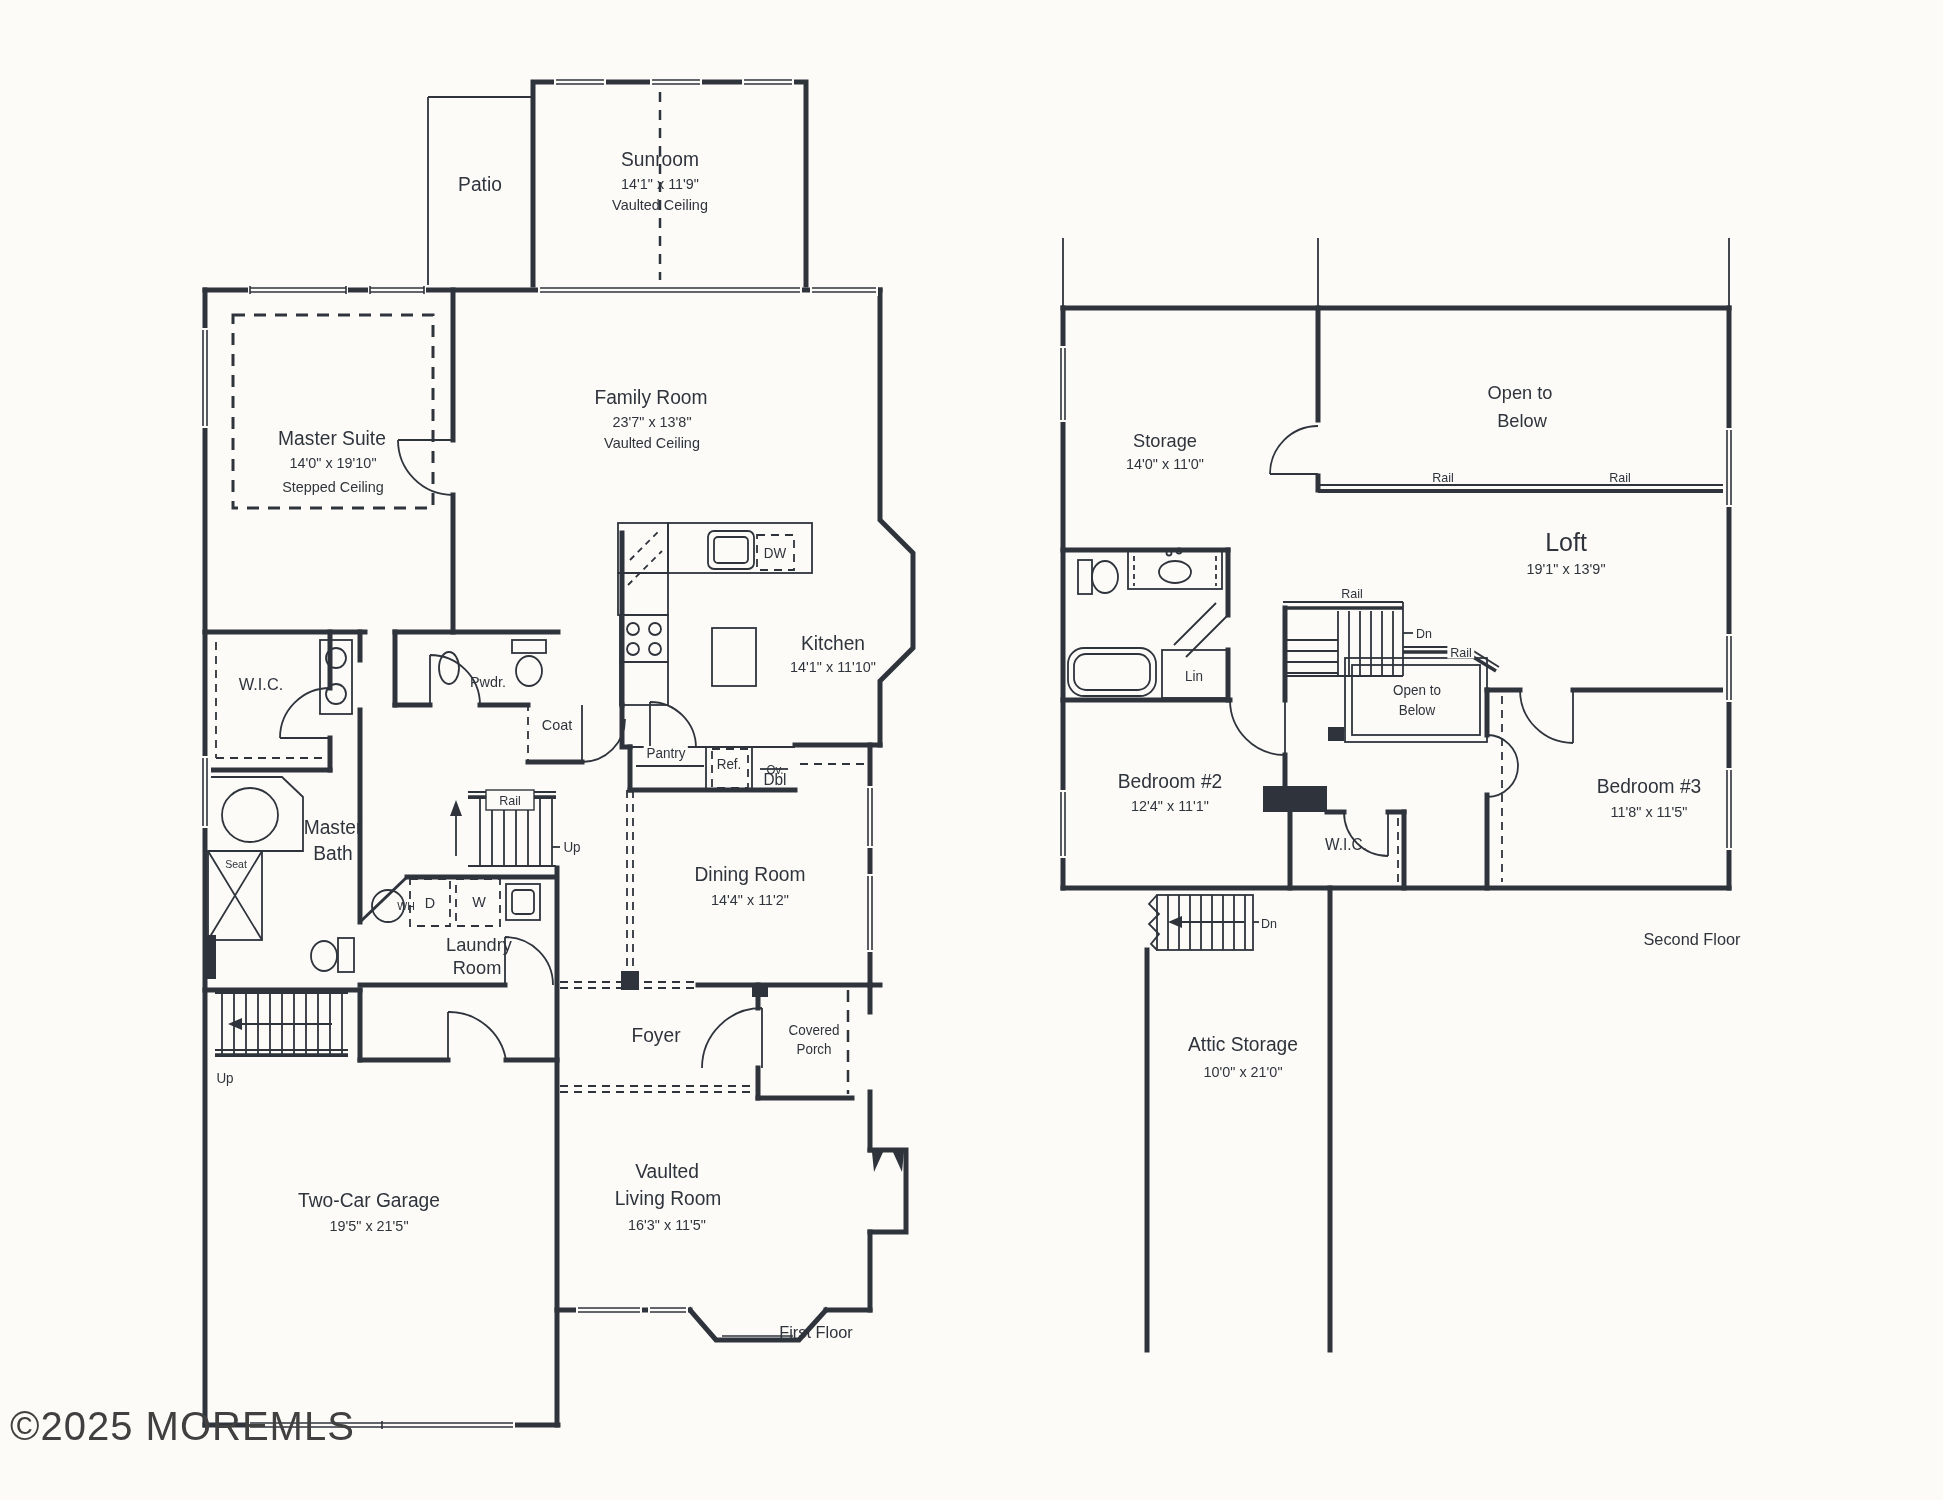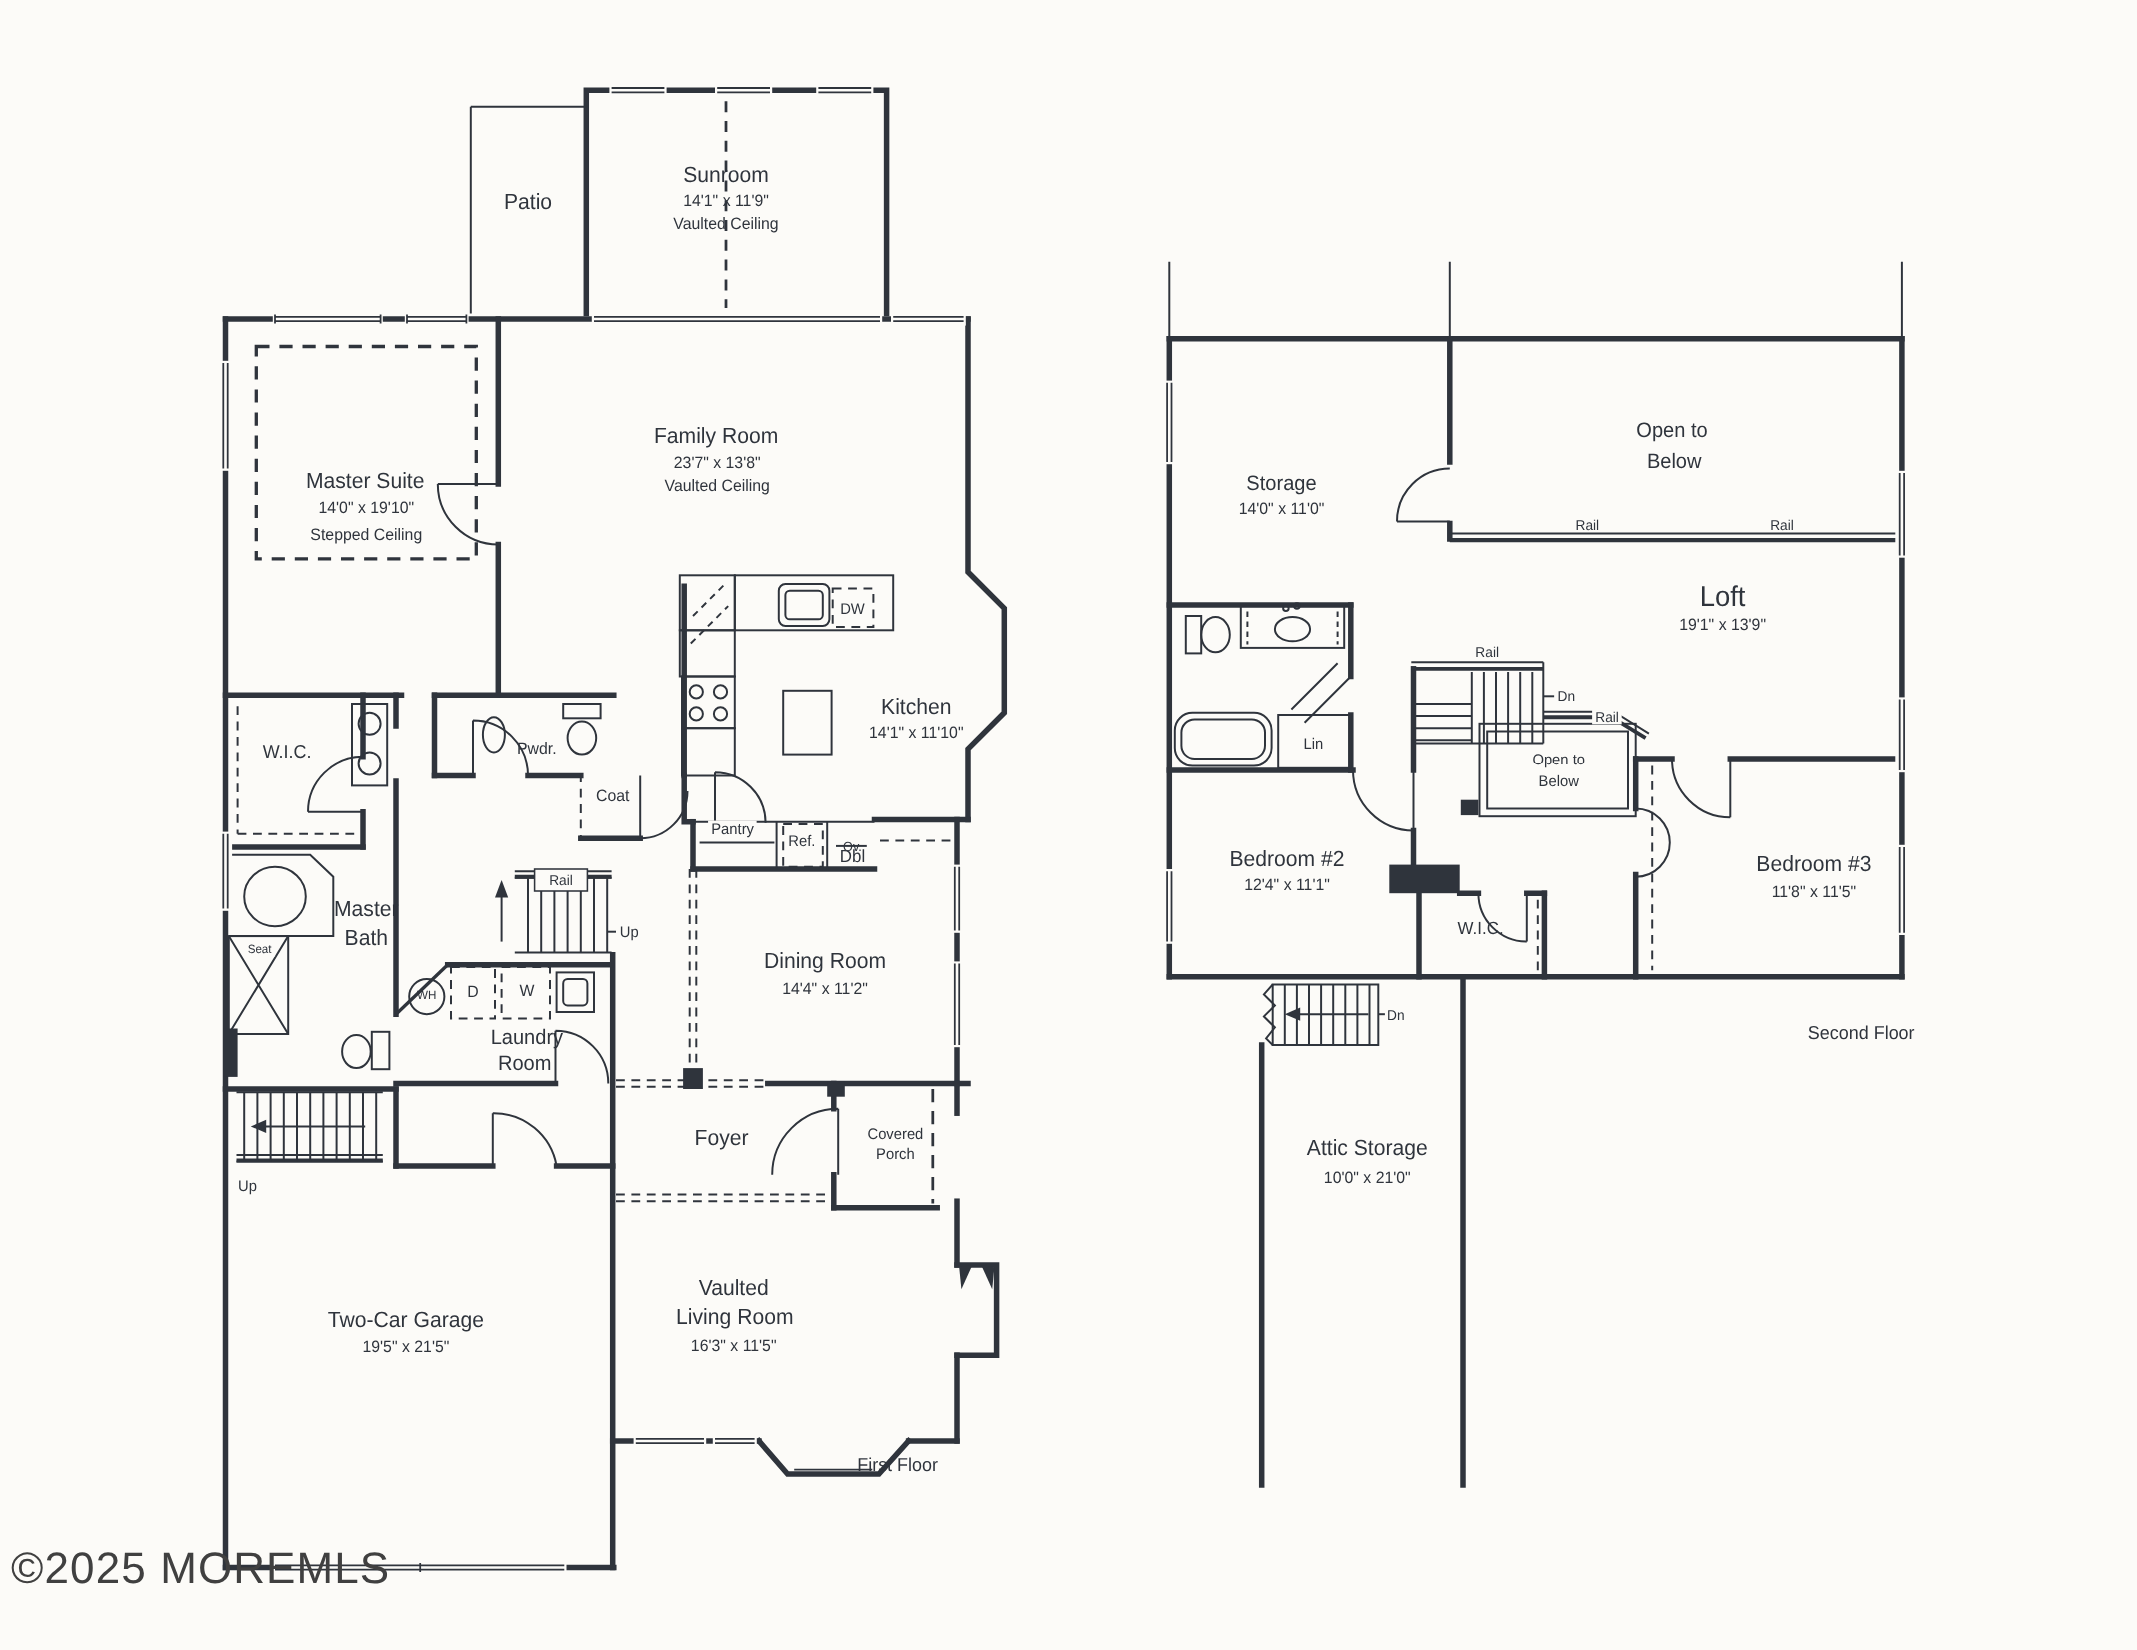--- a/index.html
+++ b/index.html
@@ -273,21 +273,21 @@
 <div class="lb bg" style="left:666px;top:753px;font-size:14px">Pantry</div>
 <div class="lb" style="left:729px;top:764px;font-size:14px">Ref.</div>
 <div class="lb" style="left:775px;top:780px;font-size:16px">Dbl</div>
 <div class="lb" style="left:775px;top:770px;font-size:12px">Ov.</div>
 <div class="lb bg" style="left:775px;top:553px;font-size:14px">DW</div>
 <div class="lb" style="left:333px;top:827px;font-size:20px">Master</div>
 <div class="lb" style="left:333px;top:853px;font-size:20px">Bath</div>
 <div class="lb bg" style="left:236px;top:864px;font-size:11px">Seat</div>
 <div class="lb" style="left:750px;top:874px;font-size:20px">Dining Room</div>
 <div class="lb" style="left:750px;top:899px;font-size:15px">14'4" x 11'2"</div>
-<div class="lb" style="left:388px;top:906px;font-size:11px">WH</div>
+<div class="lb" style="left:406px;top:906px;font-size:11px">WH</div>
 <div class="lb" style="left:430px;top:902px;font-size:15px">D</div>
 <div class="lb" style="left:479px;top:901px;font-size:15px">W</div>
 <div class="lb" style="left:479px;top:944px;font-size:19px">Laundry</div>
 <div class="lb" style="left:477px;top:967px;font-size:19px">Room</div>
 <div class="lb" style="left:510px;top:800px;font-size:13px">Rail</div>
 <div class="lb bg" style="left:572px;top:847px;font-size:14px">Up</div>
 <div class="lb" style="left:656px;top:1035px;font-size:20px">Foyer</div>
 <div class="lb" style="left:814px;top:1030px;font-size:14px">Covered</div>
 <div class="lb" style="left:814px;top:1049px;font-size:14px">Porch</div>
 <div class="lb" style="left:369px;top:1200px;font-size:20px">Two-Car Garage</div>

